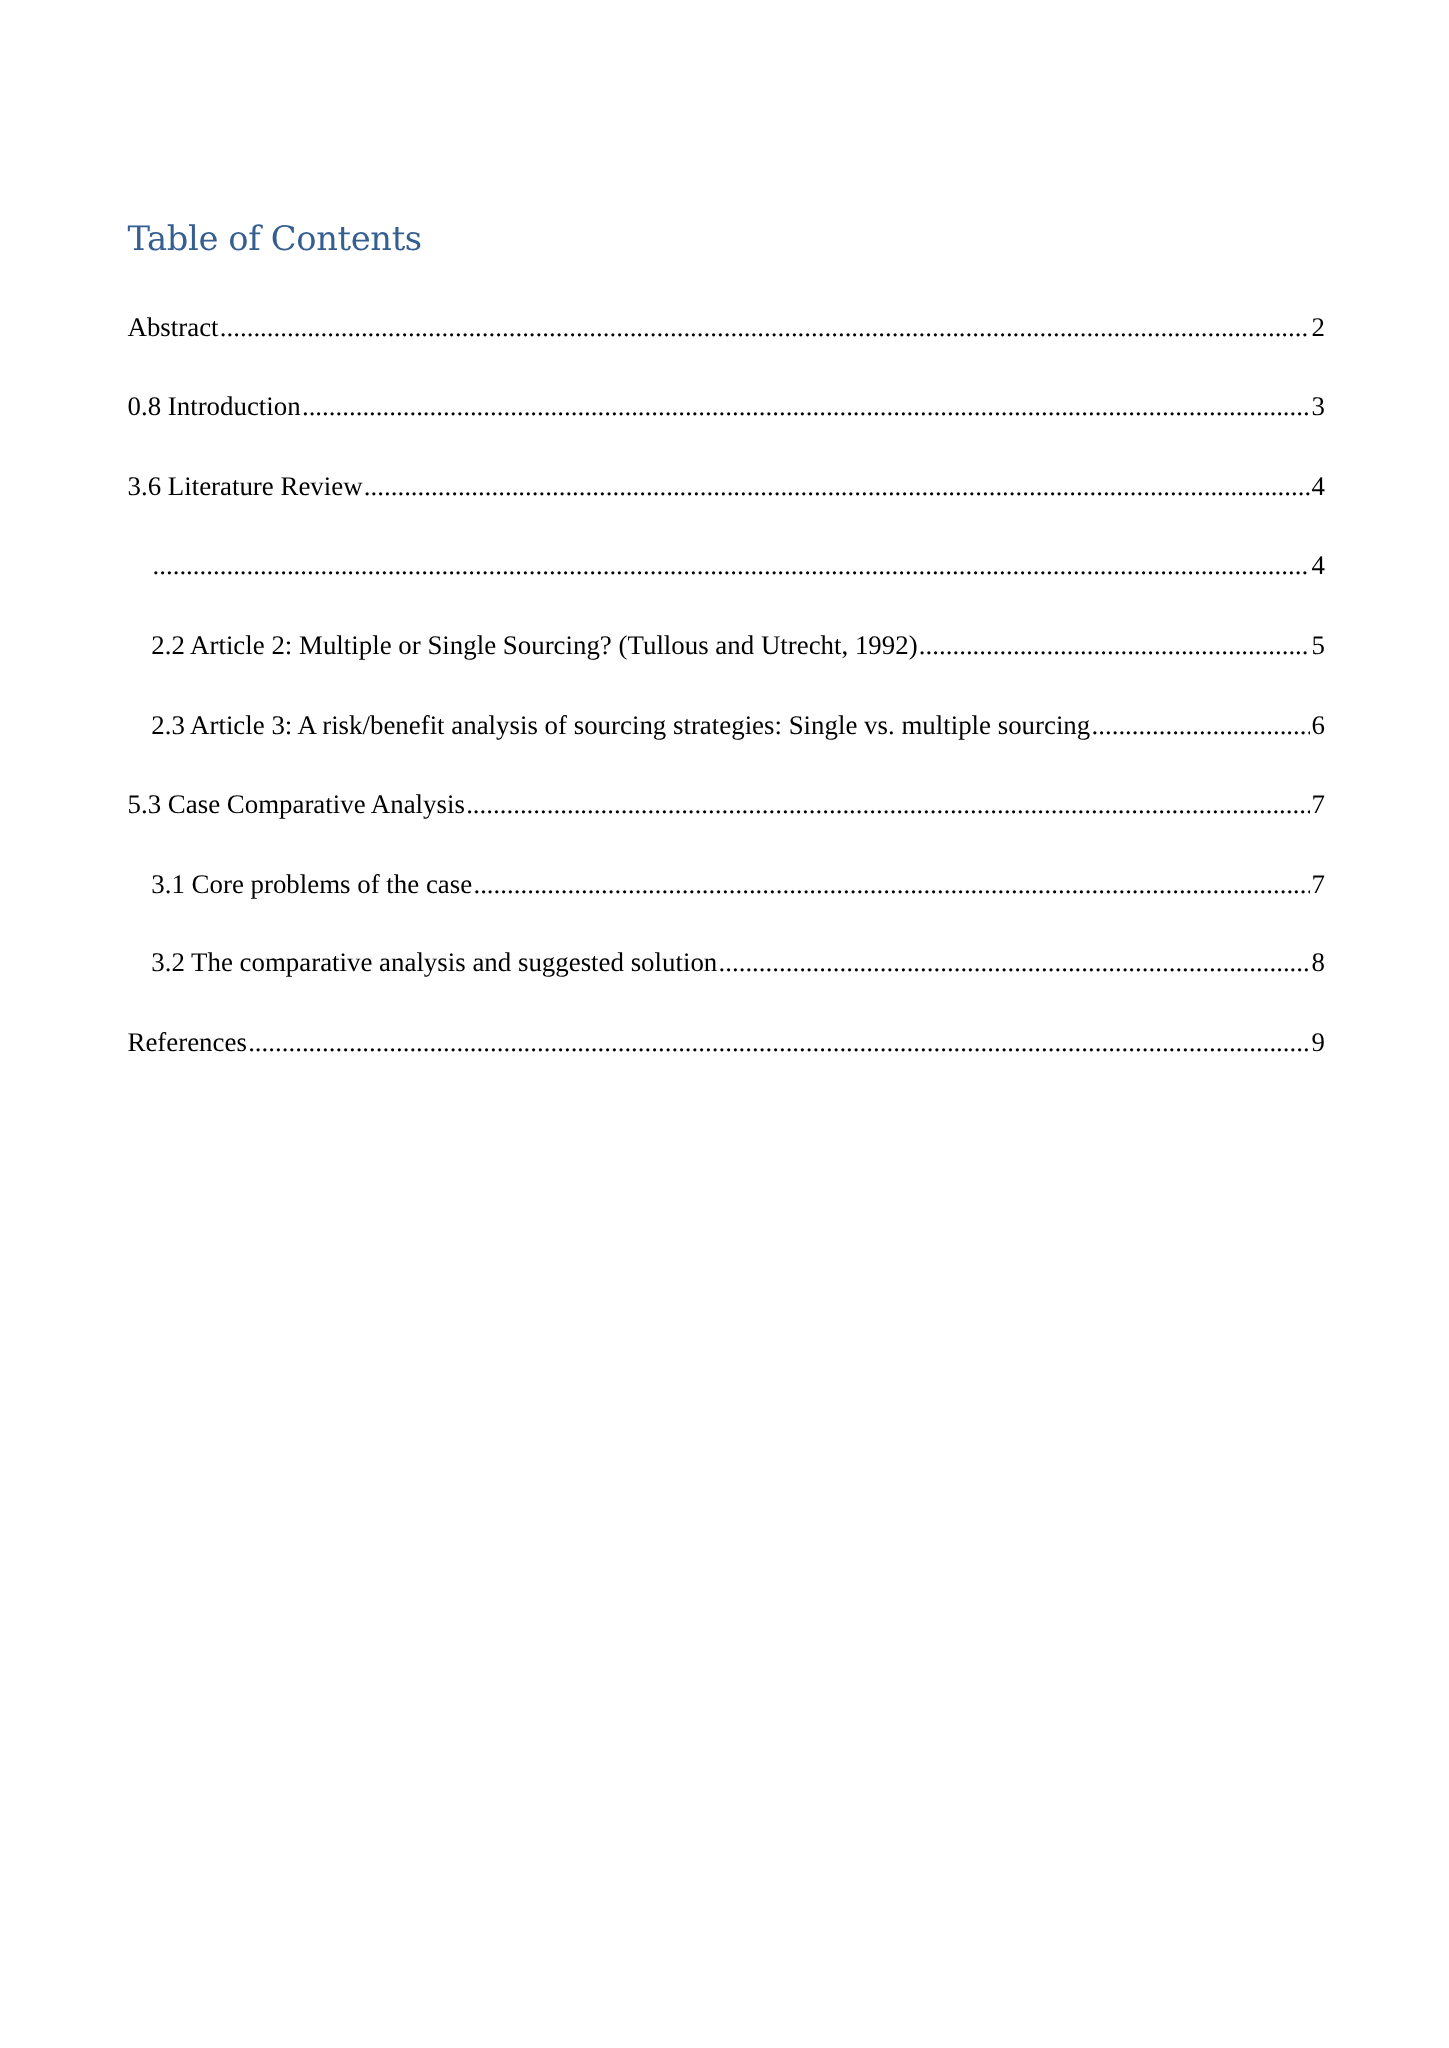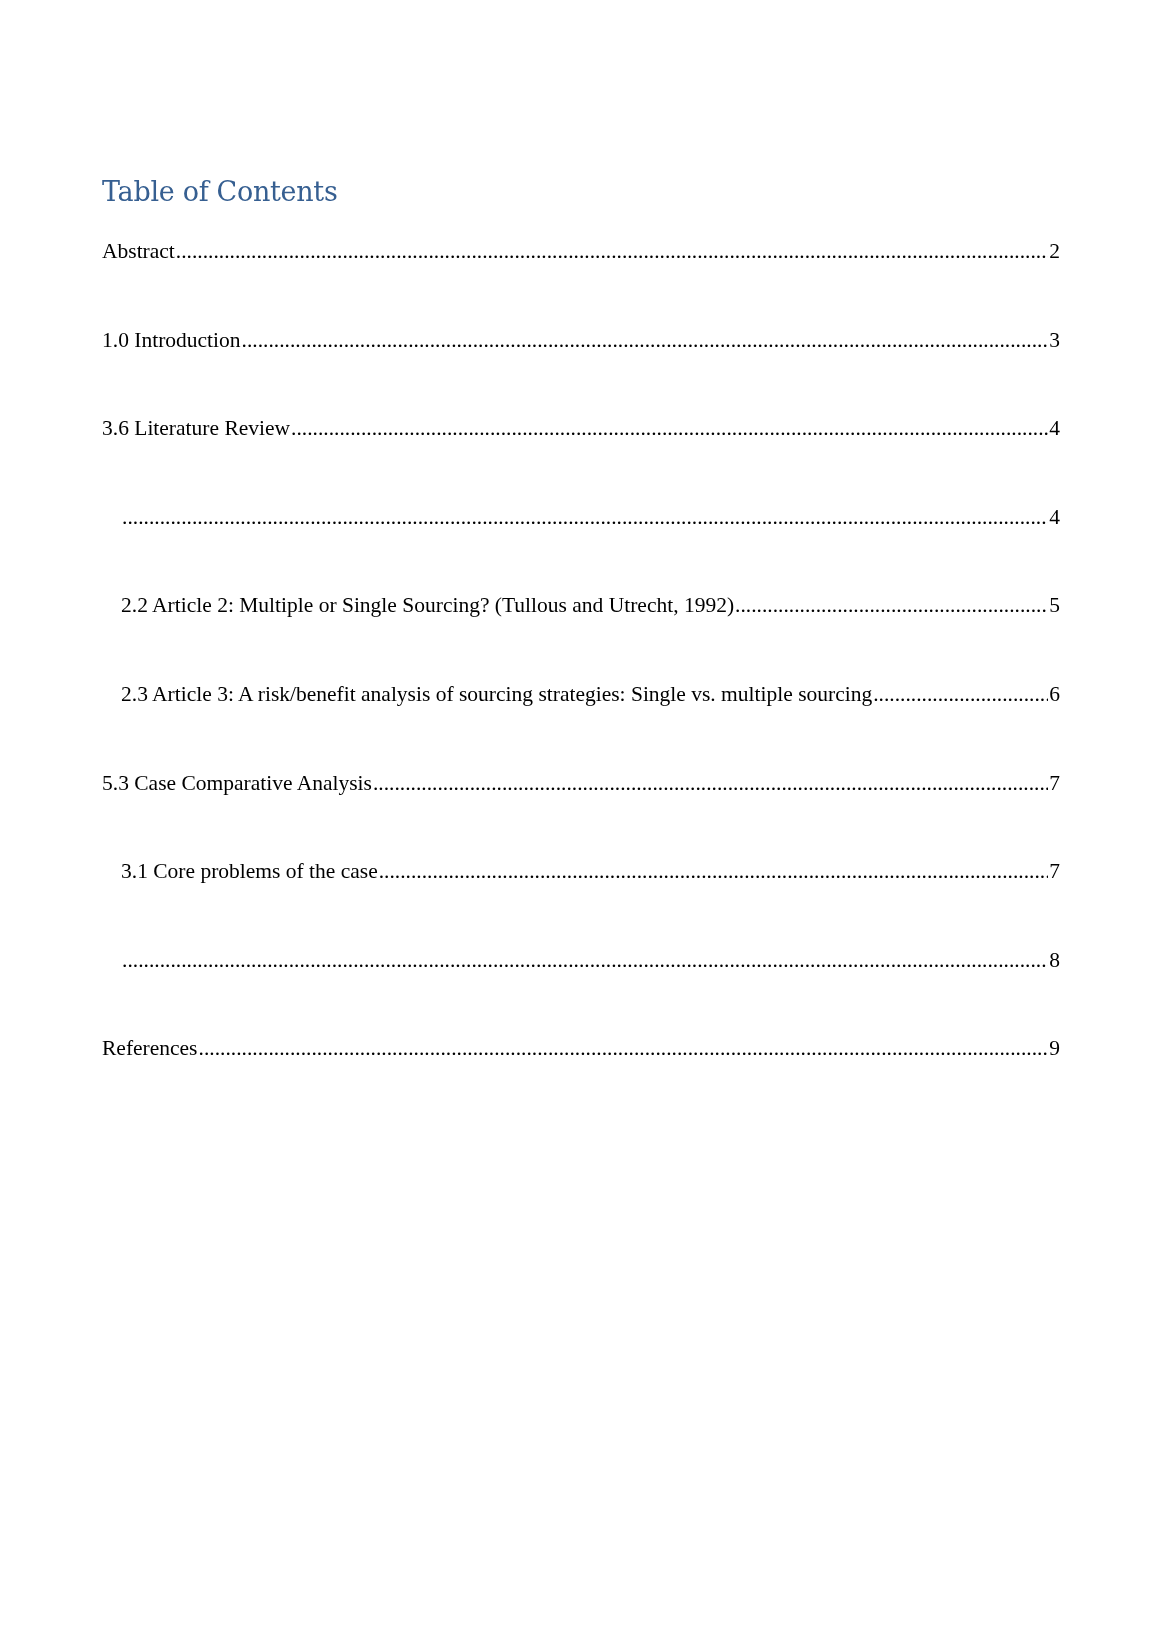--- a/index.html
+++ b/index.html
@@ -5,23 +5,23 @@
   html, body { margin: 0; padding: 0; background: #ffffff; }
   body { width: 1159px; height: 1638px; position: relative; overflow: hidden; }
   .page { position: absolute; left: 0; top: 0; width: 1040px; height: 1638px; background: #fff; }
   .toc-title {
     position: absolute; left: 102px; top: 174px;
     font-family: "DejaVu Serif", serif; font-size: 27px; color: #365F91;
     letter-spacing: -0.3px; margin: 0; font-weight: normal; line-height: 36px;
   }
   .toc-list { position: absolute; left: 102px; top: 212px; width: 958px; margin: 0; padding: 0; list-style: none; }
   .toc-entry {
-    display: flex; align-items: flex-start; height: 63.6px;
+    display: flex; align-items: flex-end; height: 63.6px;
     font-family: "Liberation Serif", serif; font-size: 21.5px; color: #000; line-height: 28px;
-    white-space: nowrap; overflow: hidden; margin-top: 25px;
+    white-space: nowrap; overflow: hidden;
   }
   .toc-entry.level-2 { padding-left: 19px; }
   .toc-label { flex: 0 0 auto; }
   .toc-leader {
     flex: 1 1 auto; overflow: hidden; white-space: nowrap; margin: 0 1px;
   }
   .toc-leader::after {
     content: "..................................................................................................................................................................................................................................";
   }
   .toc-page { flex: 0 0 auto; text-align: right; }
@@ -32,21 +32,21 @@
 <div class="page">
   <h1 class="toc-title">Table of Contents</h1>
 
   <ul class="toc-list">
     <li class="toc-entry">
       <span class="toc-label">Abstract</span>
       <span class="toc-leader"></span>
       <span class="toc-page">2</span>
     </li>
     <li class="toc-entry">
-      <span class="toc-label">1.0 Introduction</span>
+      <span class="toc-label">0.8 Introduction</span>
       <span class="toc-leader"></span>
       <span class="toc-page">3</span>
     </li>
     <li class="toc-entry">
       <span class="toc-label">3.6 Literature Review</span>
       <span class="toc-leader"></span>
       <span class="toc-page">4</span>
     </li>
     <li class="toc-entry level-2">
       <span class="toc-leader"></span>
@@ -66,20 +66,21 @@
       <span class="toc-label">5.3 Case Comparative Analysis</span>
       <span class="toc-leader"></span>
       <span class="toc-page">7</span>
     </li>
     <li class="toc-entry level-2">
       <span class="toc-label">3.1 Core problems of the case</span>
       <span class="toc-leader"></span>
       <span class="toc-page">7</span>
     </li>
     <li class="toc-entry level-2">
+      <span class="toc-label">3.2 The comparative analysis and suggested solution</span>
       <span class="toc-leader"></span>
       <span class="toc-page">8</span>
     </li>
     <li class="toc-entry">
       <span class="toc-label">References</span>
       <span class="toc-leader"></span>
       <span class="toc-page">9</span>
     </li>
   </ul>
 </div>

